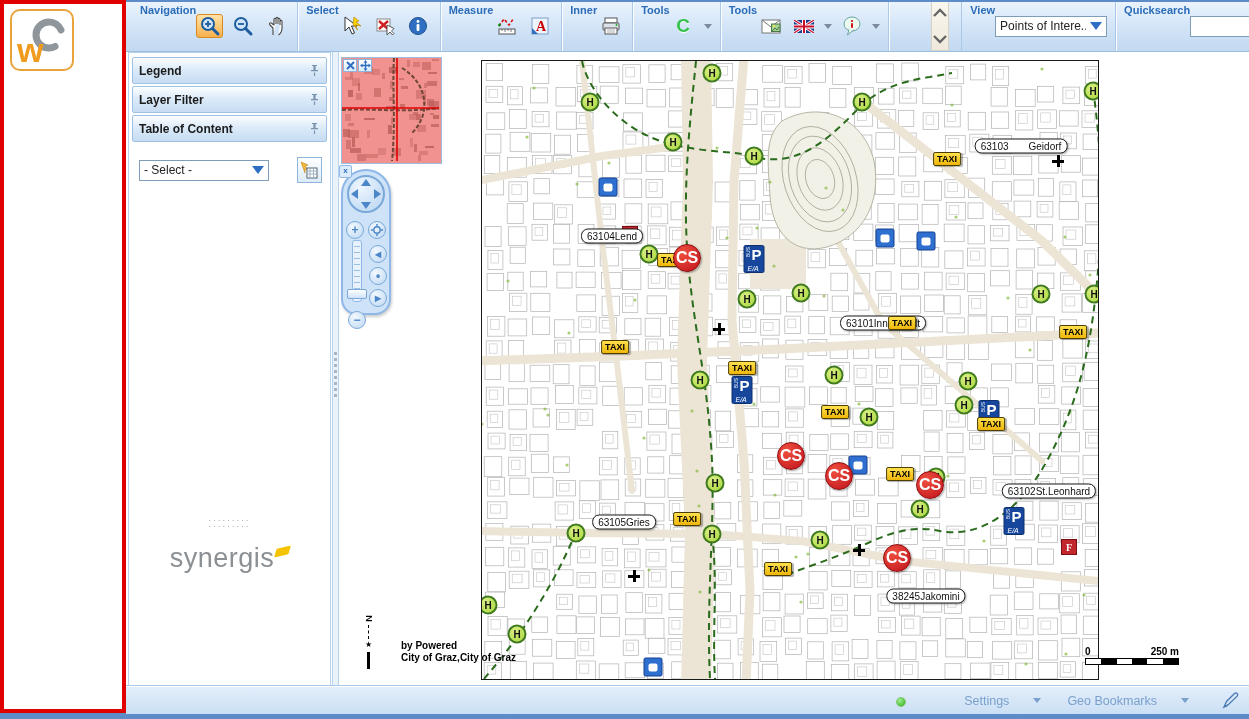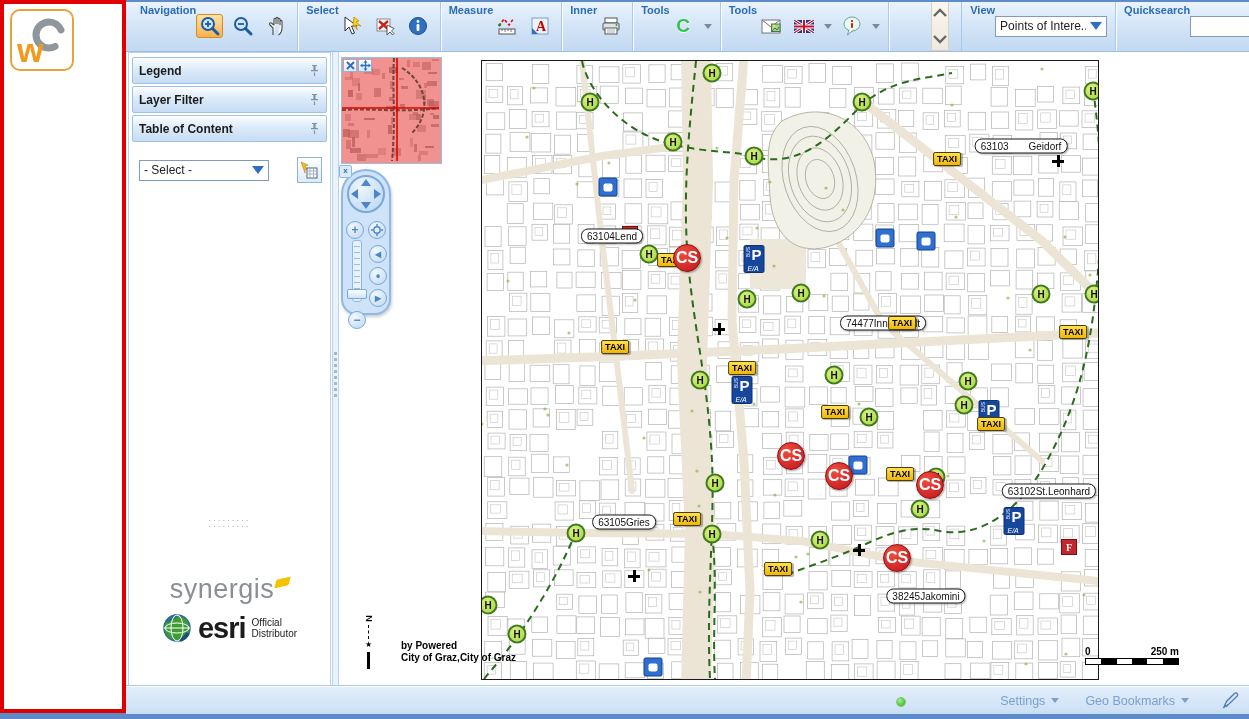--- a/index.html
+++ b/index.html
@@ -53,21 +53,21 @@
   .panel-hdr .ph-label{flex:1;font-size:12px;font-weight:bold;color:#1c1c1c;}
   .query-row{display:flex;align-items:center;gap:28px;margin:13px 6px 0 8px;}
   .query-select{width:132px;}
   .query-btn{width:26px;height:26px;border:1px solid #8fb4dc;background:linear-gradient(#fff,#dcebf9);
              display:flex;align-items:center;justify-content:center;padding:0;cursor:pointer;}
   .side-spacer{flex:1;}
   .grip-dots{text-align:center;color:#9a9a9a;font-size:8px;letter-spacing:2px;line-height:6px;
              cursor:row-resize;margin-bottom:3px;}
   .logo-area{height:138px;display:flex;flex-direction:column;align-items:center;justify-content:flex-start;
              padding-top:12px;gap:10px;}
-  .synergis{display:flex;align-items:flex-start;margin-top:31px;}
+  .synergis{display:flex;align-items:flex-start;}
   .synergis .syn-text{font-size:27px;color:#8b9094;letter-spacing:.5px;line-height:27px;}
   .syn-leaf{width:13px;height:9px;background:#f5c400;transform:skewX(-28deg) rotate(-14deg);
             margin:2px 0 0 2px;border-radius:1px;}
   .esri-row{display:flex;align-items:center;gap:6px;}
   .esri-text{font-size:29px;font-weight:bold;color:#1c1c1c;line-height:28px;letter-spacing:-1px;}
   .esri-sub{font-size:10px;color:#222;line-height:11px;}
   .vsplitter{position:absolute;left:332px;top:52px;width:5px;height:634px;background:#eaf2fb;
              border-left:1px solid #b8d3ee;border-right:1px solid #b8d3ee;cursor:col-resize;z-index:3;}
   .vsplitter .vdots{position:absolute;left:0;top:300px;width:100%;display:flex;flex-direction:column;
                     align-items:center;gap:3px;}
@@ -154,21 +154,21 @@
   .sb-bar i{flex:1;}
   .sb-bar i:nth-child(even){background:#000;}
 
   
   .statusbar{position:absolute;left:126px;top:686px;right:0;height:27px;
              background:linear-gradient(#e3eefb,#cadff4);border-top:1px solid #fff;
              box-shadow:0 -1px 0 #a9c8e8;display:flex;align-items:center;z-index:4;}
   .status-dot{position:absolute;left:770px;top:10px;width:8px;height:8px;border-radius:50%;
               background:radial-gradient(circle at 35% 30%,#9ff08e,#2fae1e);border:1px solid #7fc86f;}
   .sb-right{margin-left:auto;margin-right:60px;display:flex;align-items:center;gap:26px;}
-  .sb-item{display:flex;align-items:center;gap:5px;color:#7aa0cc;font-size:12.5px;cursor:pointer;}
+  .sb-item{display:flex;align-items:center;gap:23px;color:#7aa0cc;font-size:12.5px;cursor:pointer;}
   .sb-item .caret{border-top-color:#7aa0cc;}
   .pen-btn{position:absolute;right:8px;top:4px;width:20px;height:20px;background:transparent;border:none;
            cursor:pointer;padding:0;}
   .bottom-strip{position:absolute;left:0;top:713px;width:100%;height:6px;background:#5d8cc9;}
 
   .pin-icon{flex:none;}
   button{font-family:"Liberation Sans",sans-serif;}
 </style>
 </head>
 <body>
@@ -398,35 +398,20 @@
 
     <div class="side-spacer"></div>
 
     <div class="grip-dots">·········<br>·········</div>
 
 
     <div class="logo-area">
       <div class="synergis">
         <span class="syn-text">synergis</span>
         <span class="syn-leaf"></span>
-      </div>
-      <div class="esri-row">
-        <svg width="30" height="30" viewBox="0 0 30 30">
-            <circle cx="15" cy="15" r="13" fill="#3f9c35" stroke="#2c6e96" stroke-width="1.5"></circle>
-            <path d="M5,9 a13,13 0 0 1 10,-6" stroke="#2c6e96" stroke-width="4" fill="none"></path>
-            <path d="M26,20 a13,13 0 0 1 -8,7" stroke="#1a5276" stroke-width="4" fill="none"></path>
-            <ellipse cx="15" cy="15" rx="6" ry="13" fill="none" stroke="#fff" stroke-width="1"></ellipse>
-            <ellipse cx="15" cy="15" rx="12" ry="5" fill="none" stroke="#fff" stroke-width="1"></ellipse>
-            <line x1="2" y1="15" x2="28" y2="15" stroke="#fff" stroke-width="1"></line>
-          </svg>
-        <span class="esri-text">esri</span>
-        <span class="esri-sub">
-          <span>Official</span><br>
-          <span>Distributor</span>
-        </span>
       </div>
     </div>
   </div>
 
   <div class="vsplitter">
     <span class="vdots">
         <i></i>
         <i></i>
         <i></i>
         <i></i>
@@ -1409,21 +1394,21 @@
           <div class="mk mcross" style="left: 152px; top: 515px;"></div>
           <div class="mk mlabel" style="left: 539px; top: 85px; gap: 20px;">
             <div>63103</div>
             <div>Geidorf</div>
           </div>
           <div class="mk mlabel" style="left: 130px; top: 175px;">
             <div>63104</div>
             <div>Lend</div>
           </div>
           <div class="mk mlabel" style="left: 401px; top: 262px;">
-            <div>74477</div>
+            <div>63101</div>
             <div>Inner</div>
             <div>Stadt</div>
           </div>
           <div class="mk mlabel" style="left: 567px; top: 430px;">
             <div>63102</div>
             <div>St.</div>
             <div>Leonhard</div>
           </div>
           <div class="mk mlabel" style="left: 142px; top: 461px;">
             <div>63105</div>

